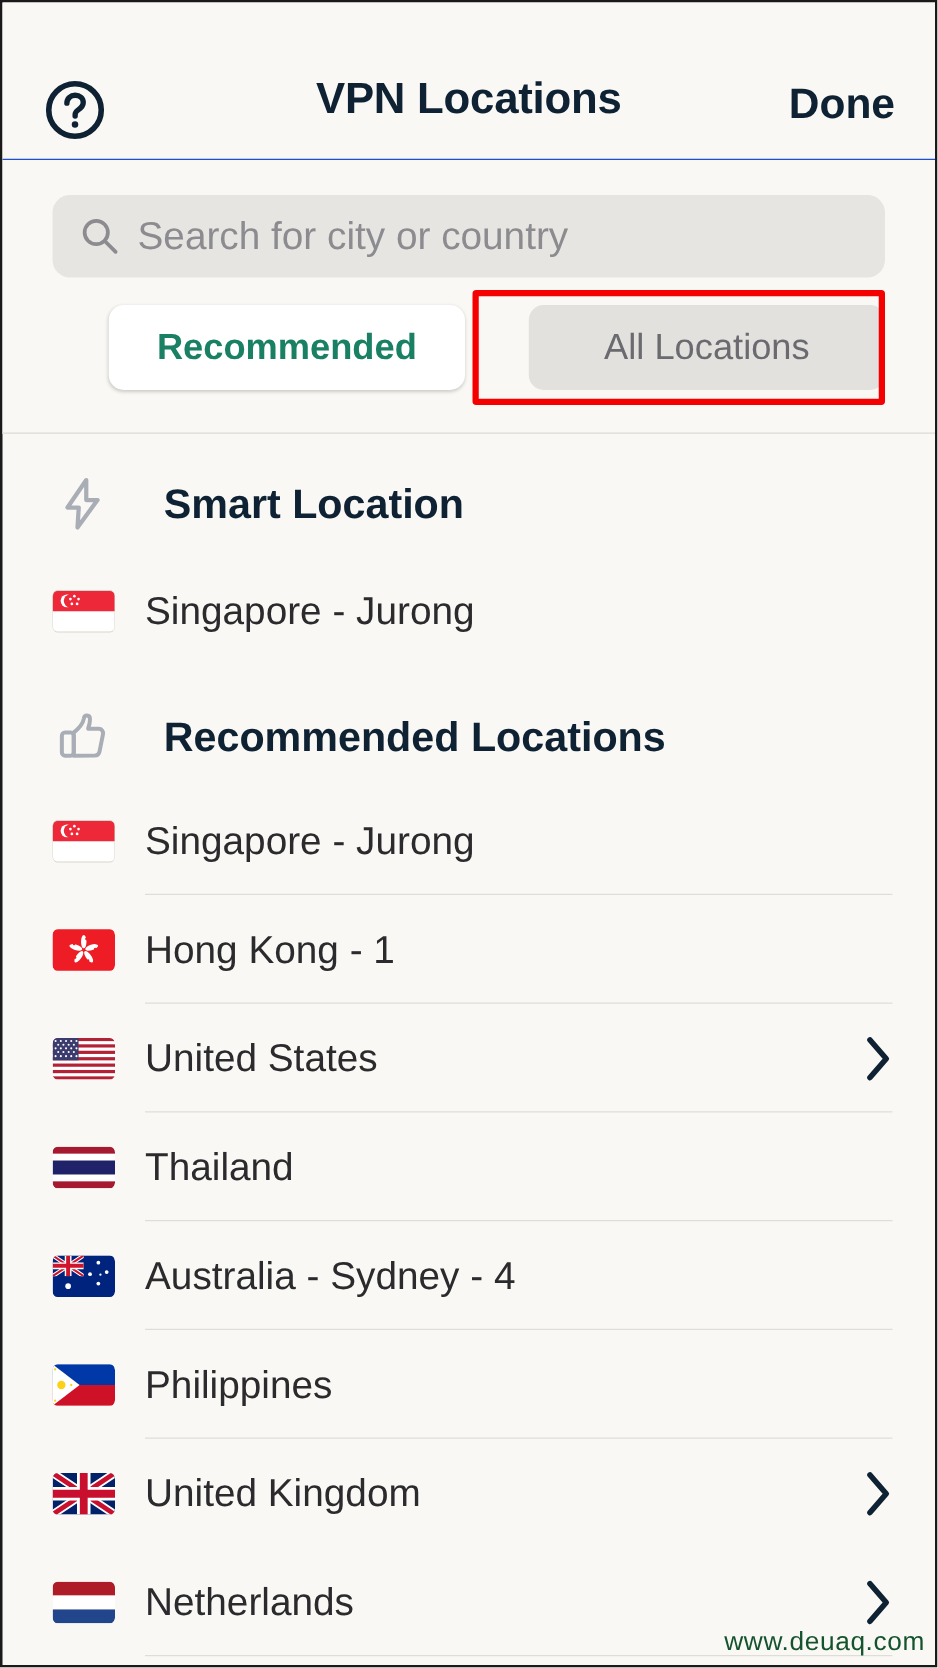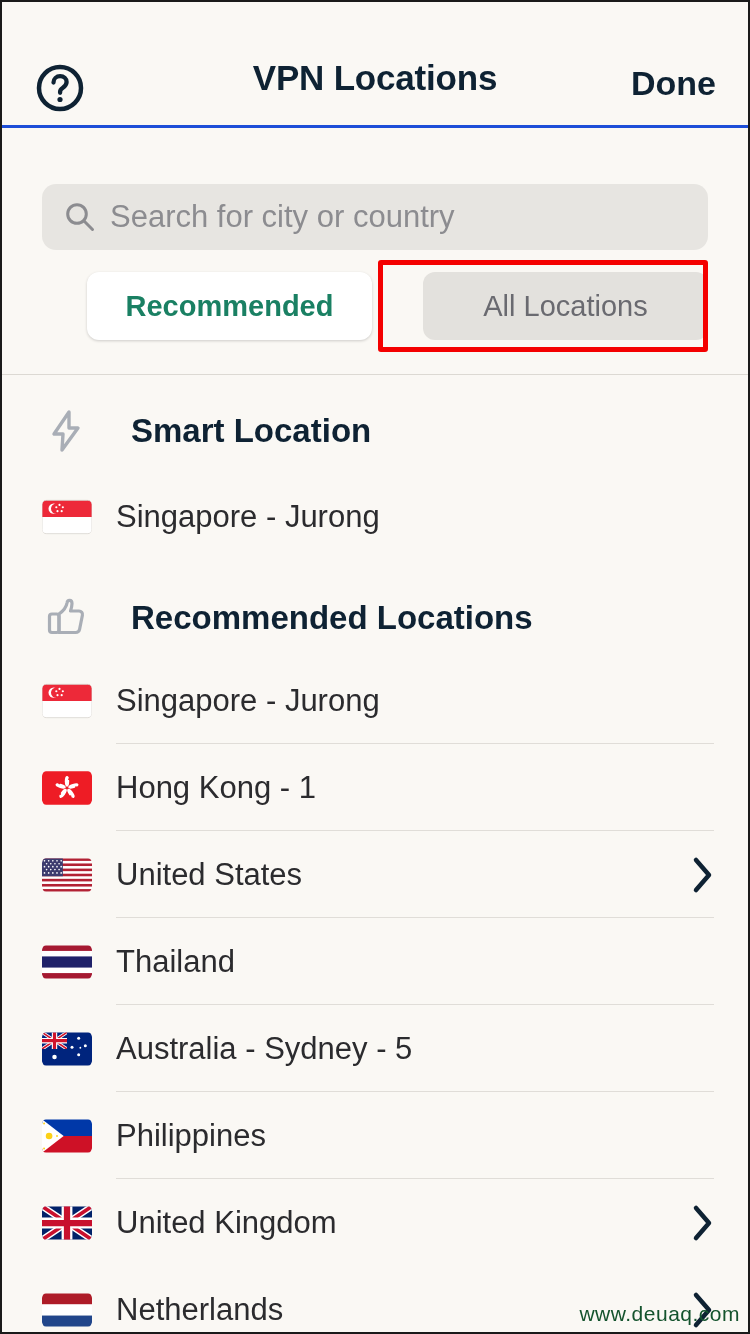--- a/index.html
+++ b/index.html
@@ -16,21 +16,21 @@
     border-left: 2px solid #1a1a1a;
     border-right: 2px solid #1a1a1a;
     border-top: 2px solid #1a1a1a;
     border-bottom: 2px solid #1a1a1a;
   }
 
   
   .nav-bar {
     position: relative;
     height: 126px;
-    border-bottom: 3px solid #1d4ed8;
+    border-bottom: 1px solid #1d4ed8;
     display: flex;
     align-items: center;
     background: #faf8f4;
   }
   .help-btn {
     position: absolute;
     left: 30px; top: 58px;
     width: 56px; height: 56px;
     display: flex; align-items: center; justify-content: center;
     cursor: pointer;
@@ -62,21 +62,20 @@
     background: #faf8f4;
   }
   .search-box {
     height: 66px;
     background: #e7e5e1;
     border-radius: 14px;
     display: flex;
     align-items: center;
     padding: 0 22px;
     cursor: text;
-    margin-top: 28px;
   }
   .search-icon { flex: 0 0 auto; display: flex; align-items: center; margin-right: 14px; }
   .search-input {
     border: none; outline: none; background: transparent;
     font-family: "Liberation Sans", sans-serif;
     font-size: 31px;
     color: #3c3c40;
     width: 100%;
   }
   .search-input::placeholder { color: #8c8c90; }
@@ -394,21 +393,21 @@
               <circle cx="15" cy="29.5" r="2.7"></circle>
               <circle cx="44" cy="7" r="1.8"></circle>
                 <circle cx="52" cy="16" r="1.8"></circle>
               <circle cx="44" cy="27" r="1.8"></circle>
                 <circle cx="36" cy="18" r="1.8"></circle>
               <circle cx="46" cy="18.5" r="1.1"></circle>
             </g>
           </g>
         </svg>
       </span>
-      <span class="row-label">Australia - Sydney - 5</span>
+      <span class="row-label">Australia - Sydney - 4</span>
     </div>
 
     <div class="row divided">
       <span class="flag">
         <svg class="flag-svg" viewBox="0 0 60 40">
           <defs>
               <clipPath id="phclip">
                 <rect width="60" height="40" rx="5"></rect>
               </clipPath>
             </defs>

